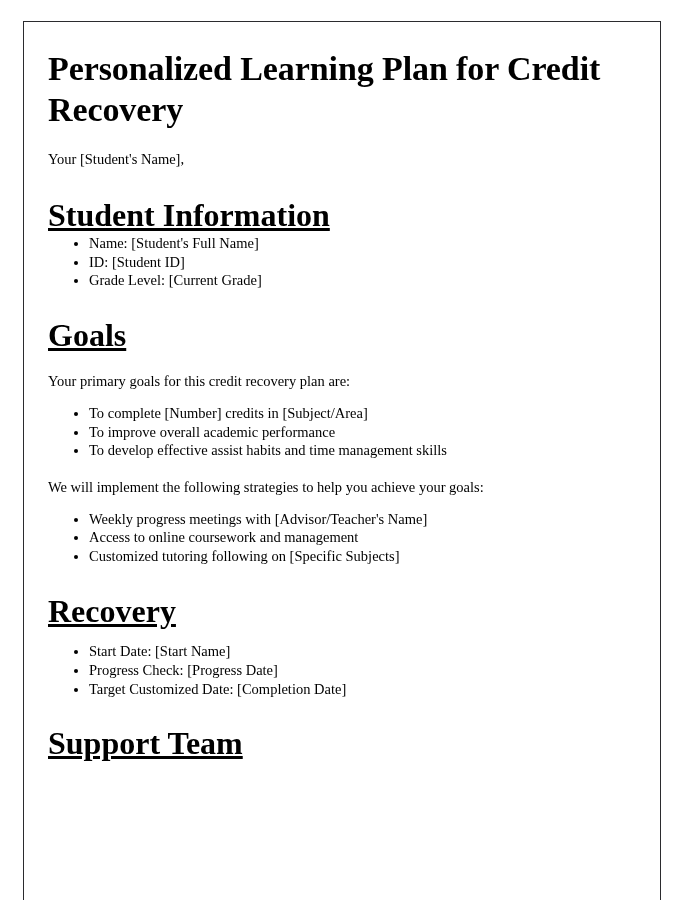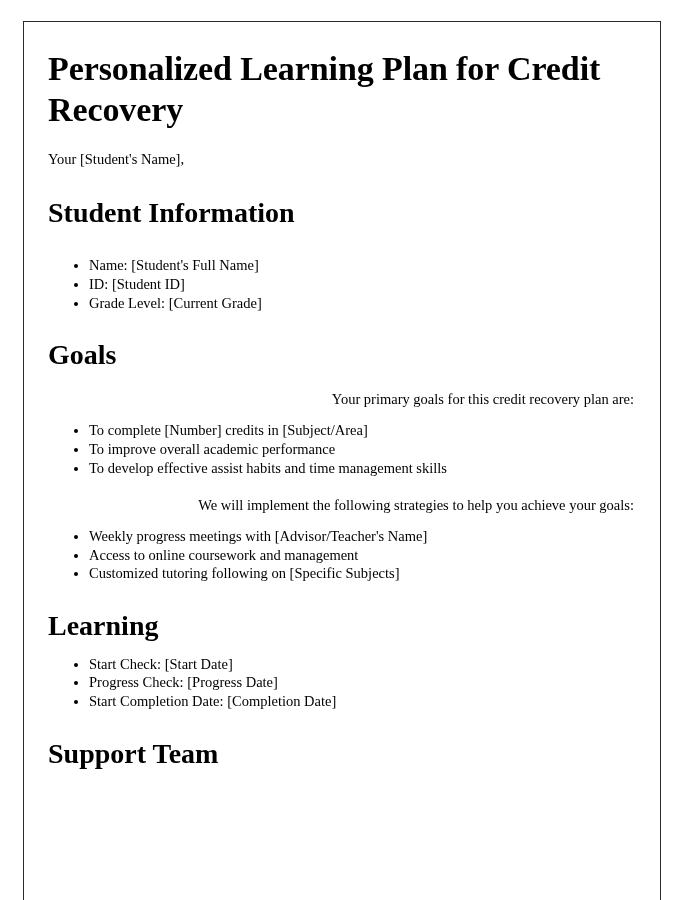--- a/index.html
+++ b/index.html
@@ -35,57 +35,57 @@
   
   .doc-title {
     font-size: 34px;
     font-weight: bold;
     line-height: 1.22;
     margin: 0 0 0 0;
     letter-spacing: -0.1px;
   }
 
   .section-heading {
-    font-size: 28px;
+    font-size: 32px;
     font-weight: bold;
     line-height: 1.2;
     margin: 26px 0 0 0;
+    text-decoration: underline;
   }
 
   .para {
     font-size: 14.5px;
     line-height: 1.42;
     margin: 18px 0 0 0;
     max-width: 590px;
   }
 
   .para.tight {
     margin-top: 17px;
-    text-align: right;
   }
 
   .bullet-list {
     margin: 12px 0 0 0;
     padding-left: 41px;
     list-style-type: disc;
   }
 
   .bullet-list li {
     font-size: 14.5px;
     line-height: 1.29;
     margin: 0;
     padding: 0;
   }
 
   .section-block {
     margin: 0;
   }
 
   
-  .after-heading-list { margin-top: 27px; }
+  .after-heading-list { margin-top: 0; }
 </style>
 </head>
 <body>
 
 <div class="page">
   <div class="page-inner">
 
     <h1 class="doc-title">Personalized Learning Plan for Credit Recovery</h1>
 
 
@@ -114,25 +114,25 @@
     <div class="section-block">
       <p class="para tight">We will implement the following strategies to help you achieve your goals:</p>
       <ul class="bullet-list">
         <li>Weekly progress meetings with [Advisor/Teacher's Name]</li>
         <li>Access to online coursework and management</li>
         <li>Customized tutoring following on [Specific Subjects]</li>
       </ul>
     </div>
 
     <div class="section-block">
-      <h2 class="section-heading">Learning</h2>
+      <h2 class="section-heading">Recovery</h2>
       <ul class="bullet-list">
-        <li>Start Check: [Start Date]</li>
+        <li>Start Date: [Start Name]</li>
         <li>Progress Check: [Progress Date]</li>
-        <li>Start Completion Date: [Completion Date]</li>
+        <li>Target Customized Date: [Completion Date]</li>
       </ul>
     </div>
 
     <div class="section-block">
       <h2 class="section-heading">Support Team</h2>
     </div>
 
   </div>
 </div>
 

